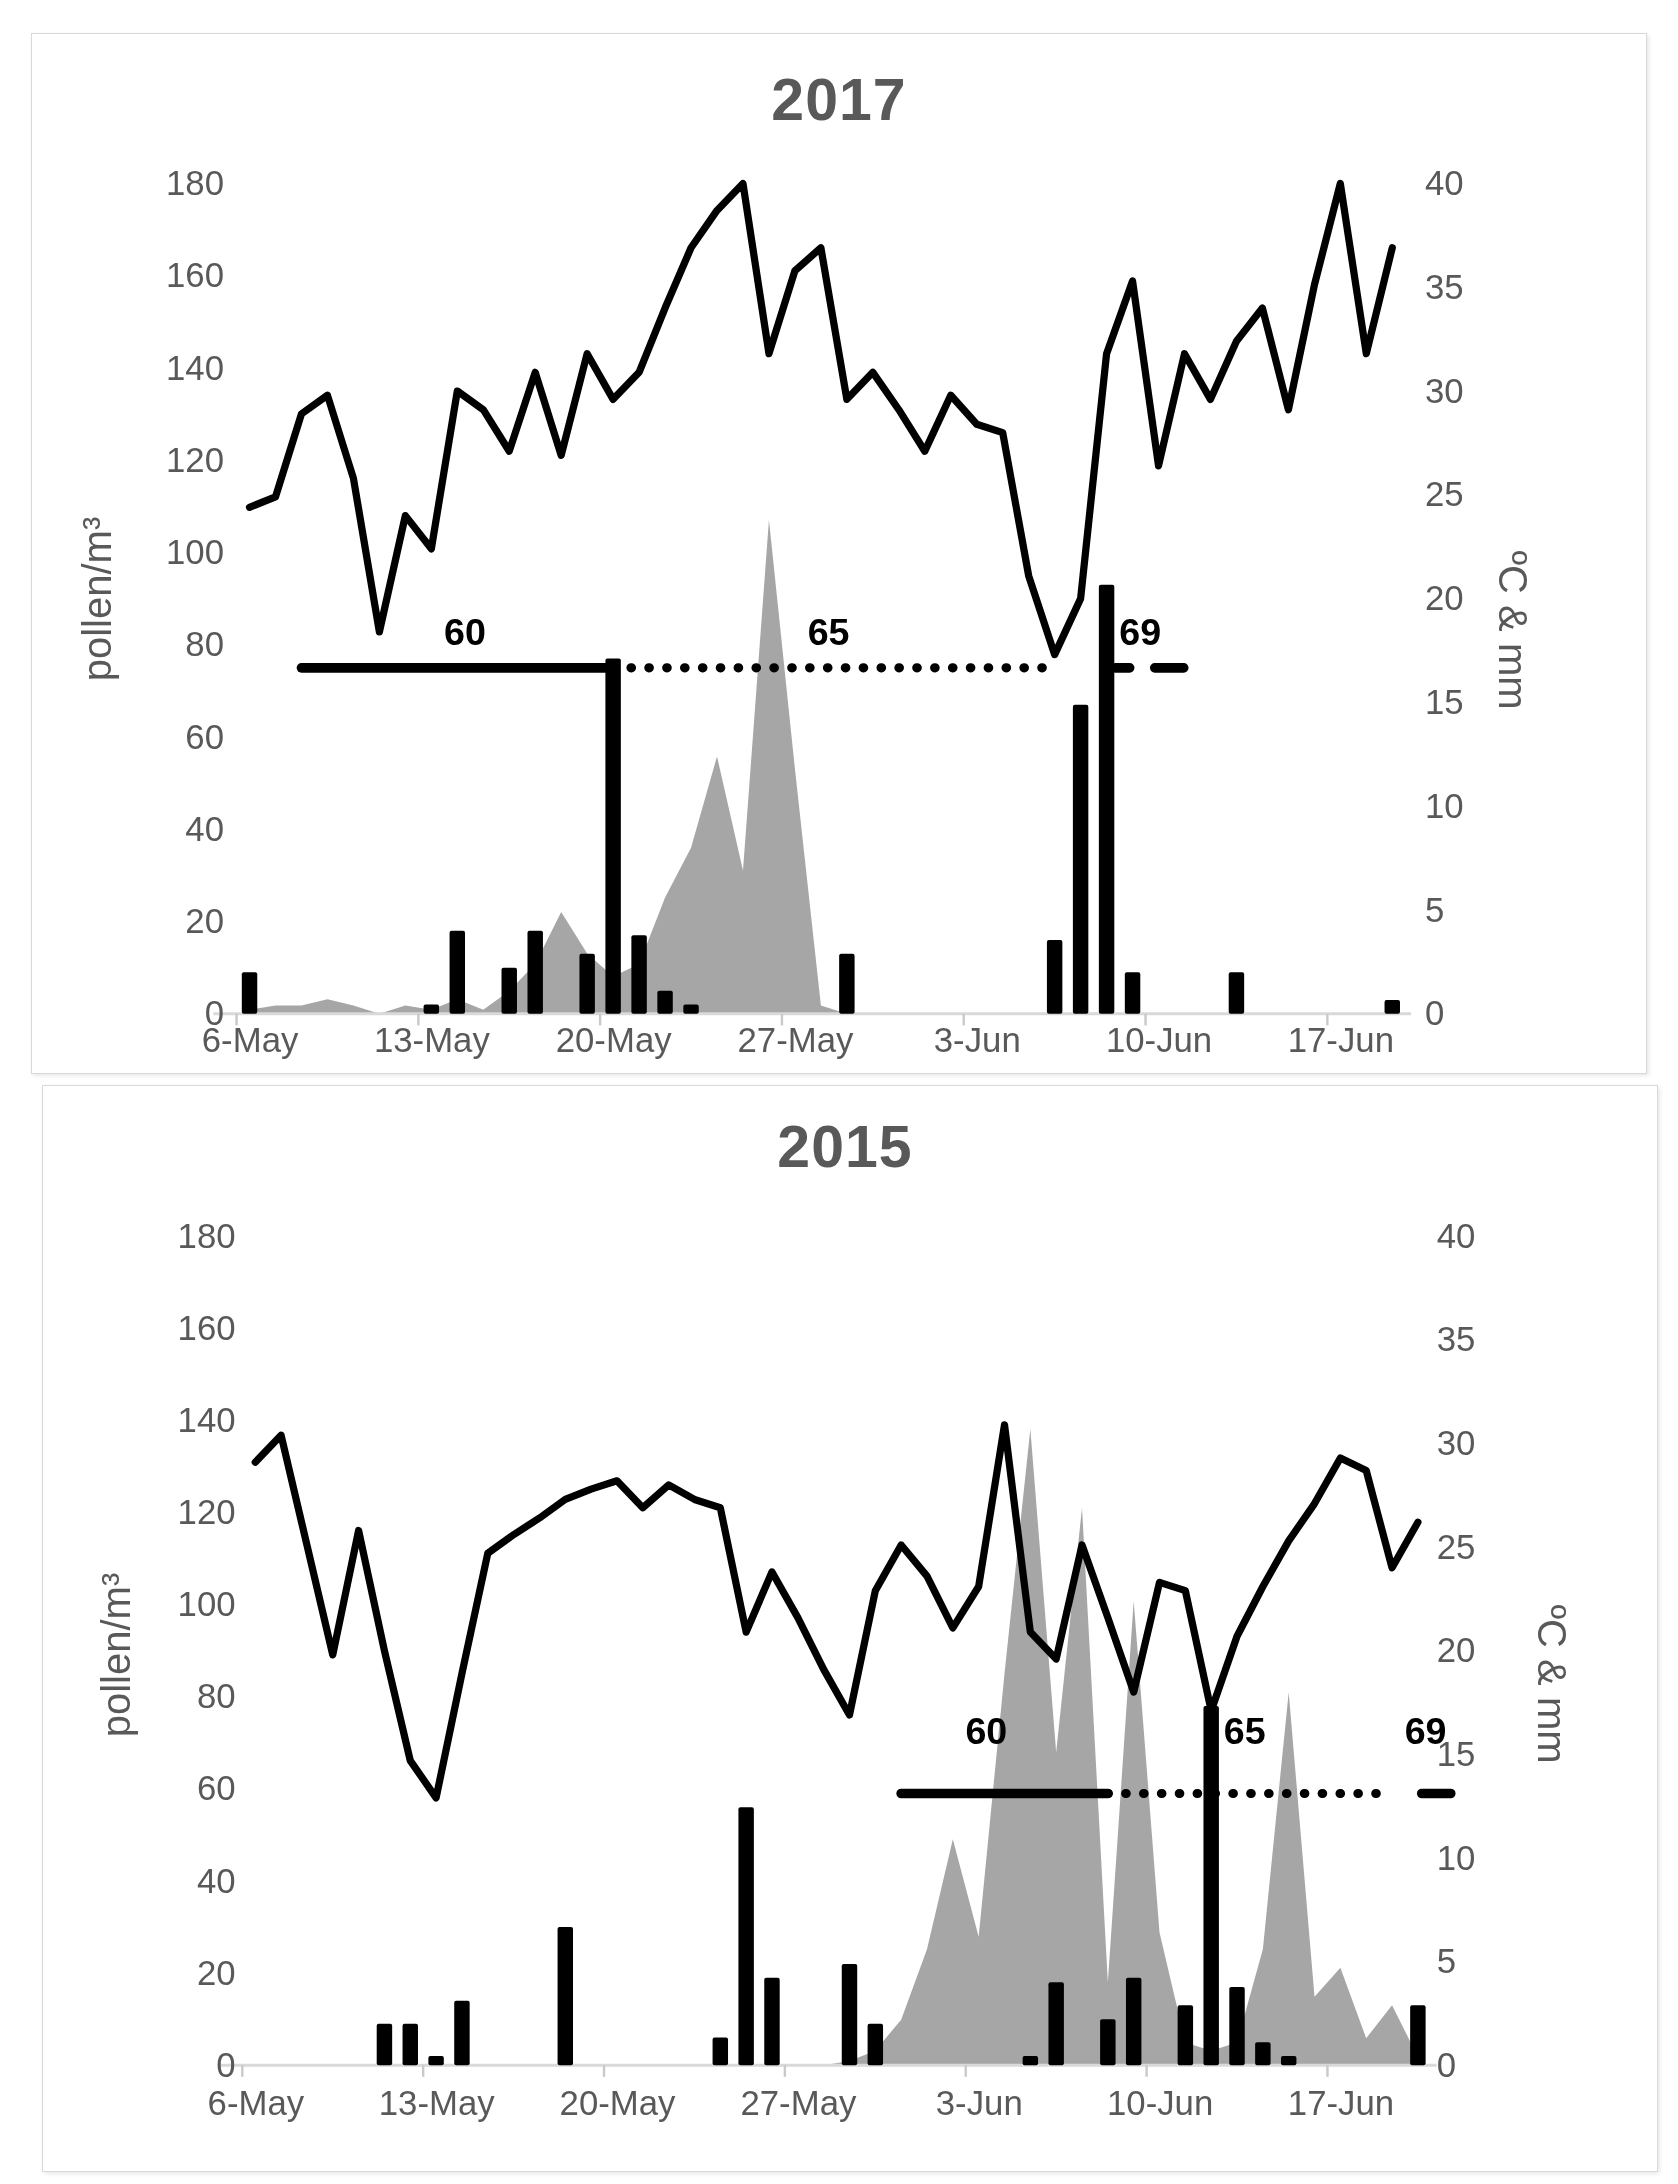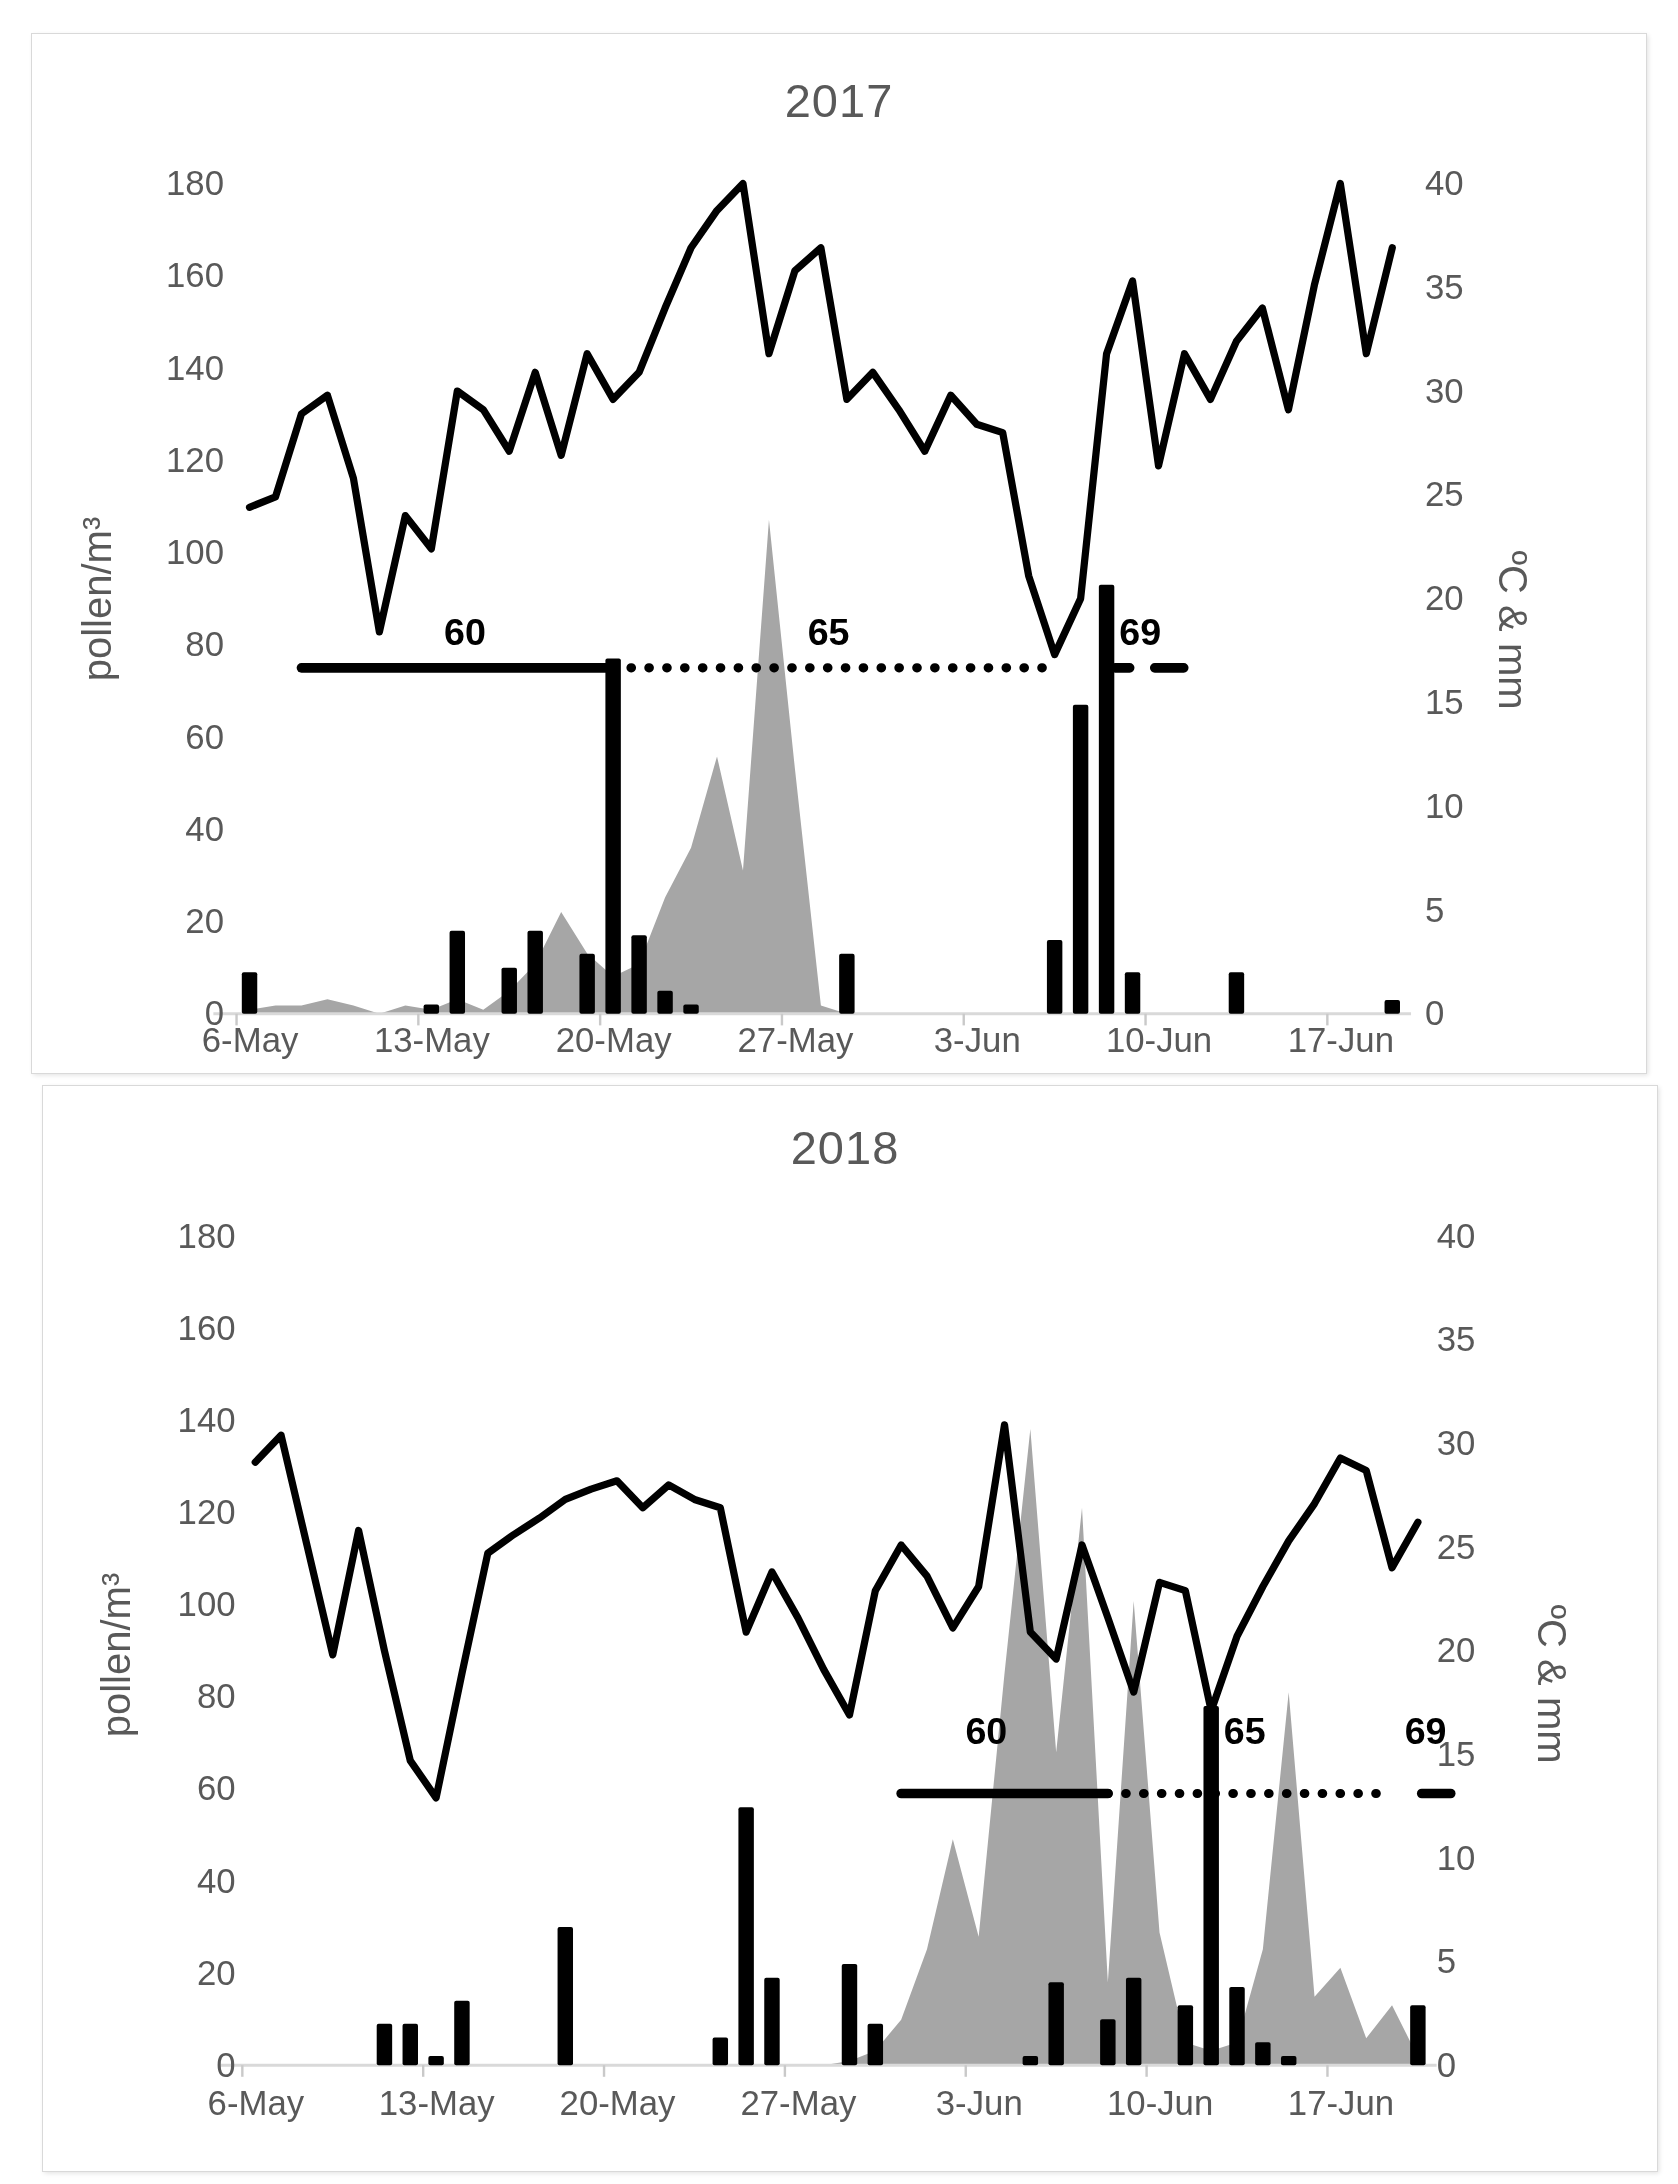--- a/index.html
+++ b/index.html
@@ -9,21 +9,21 @@
   }
   .figure{
     position:absolute;background:#ffffff;border:1.9px solid #d9d9d9;
     box-shadow:1.9px 1.9px 4.8px rgba(0,0,0,0.12);box-sizing:border-box;
   }
   #fig2017{left:31px;top:33px;width:1616px;height:1041px;}
   #fig2018{left:42px;top:1085px;width:1616px;height:1087px;}
   #chart-svg{position:absolute;left:0;top:0;width:1678px;height:2184px;}
   .chart-title{
     position:absolute;transform:translate(-50%,-50%);
-    font-size:47px;color:#595959;letter-spacing:1px;white-space:nowrap;
+    font-size:59px;color:#595959;letter-spacing:1px;white-space:nowrap;font-weight:bold;
   }
   .vlabel{
     position:absolute;font-size:40px;color:#595959;white-space:nowrap;
   }
   .vlabel.left{transform:translate(-50%,-50%) rotate(-90deg);}
   .vlabel.right{transform:translate(-50%,-50%) rotate(90deg);}
   text{font-family:"Liberation Sans", sans-serif;}
 </style>
 </head>
 <body>
@@ -153,20 +153,20 @@
       <rect x="1326.78" y="2129.46" width="16" height="9.54" rx="2" fill="#000000"></rect>
       <rect x="1460.5800000000002" y="2076.99" width="16" height="62.00999999999999" rx="2" fill="#000000"></rect>
       <polyline points="264.38,1514.4 291.14,1486.5 317.9,1600.2 344.66,1714.0 371.42,1585.2 398.18,1709.7 424.94,1823.5 451.70000000000005,1862.1 478.46000000000004,1733.3 505.22,1608.8 531.98,1589.5 558.74,1572.3 585.5,1553.0 612.26,1542.3 639.02,1533.7 665.78,1561.6 692.54,1538.0 719.3,1553.0 746.06,1561.6 772.82,1690.4 799.58,1628.1 826.34,1675.4 853.1,1729.0 879.86,1776.2 906.62,1647.5 933.38,1600.2 960.14,1632.4 986.9000000000001,1686.1 1013.6600000000001,1643.2 1040.42,1475.7 1067.18,1690.4 1093.94,1718.3 1120.7,1600.2 1147.46,1675.4 1174.22,1752.6 1200.98,1638.9 1227.74,1647.5 1254.5,1771.9 1281.26,1694.7 1308.02,1643.2 1334.78,1595.9 1361.54,1557.3 1388.3,1510.1 1415.0600000000002,1523.0 1441.8200000000002,1623.8 1468.5800000000002,1576.6" fill="none" stroke="#000000" stroke-width="7.5" stroke-linejoin="round" stroke-linecap="round"></polyline>
       <text x="1021.6600000000001" y="1806" text-anchor="middle" font-size="39" font-weight="bold" fill="#000000">60</text>
       <text x="1289.26" y="1806" text-anchor="middle" font-size="39" font-weight="bold" fill="#000000">65</text>
       <text x="1476.5800000000002" y="1806" text-anchor="middle" font-size="39" font-weight="bold" fill="#000000">69</text>
     </g>
   </svg>
 
 <div class="chart-title" style="left:839px;top:100px;">2017</div>
-<div class="chart-title" style="left:845px;top:1147px;">2018</div>
+<div class="chart-title" style="left:845px;top:1147px;">2015</div>
 
 <div class="vlabel left" style="left:97px;top:599px;">pollen/m³</div>
 <div class="vlabel right" style="left:1512px;top:630px;">ºC &amp; mm</div>
 
 <div class="vlabel left" style="left:116px;top:1655px;">pollen/m³</div>
 <div class="vlabel right" style="left:1551px;top:1684px;">ºC &amp; mm</div>
 
 
 </body></html>

